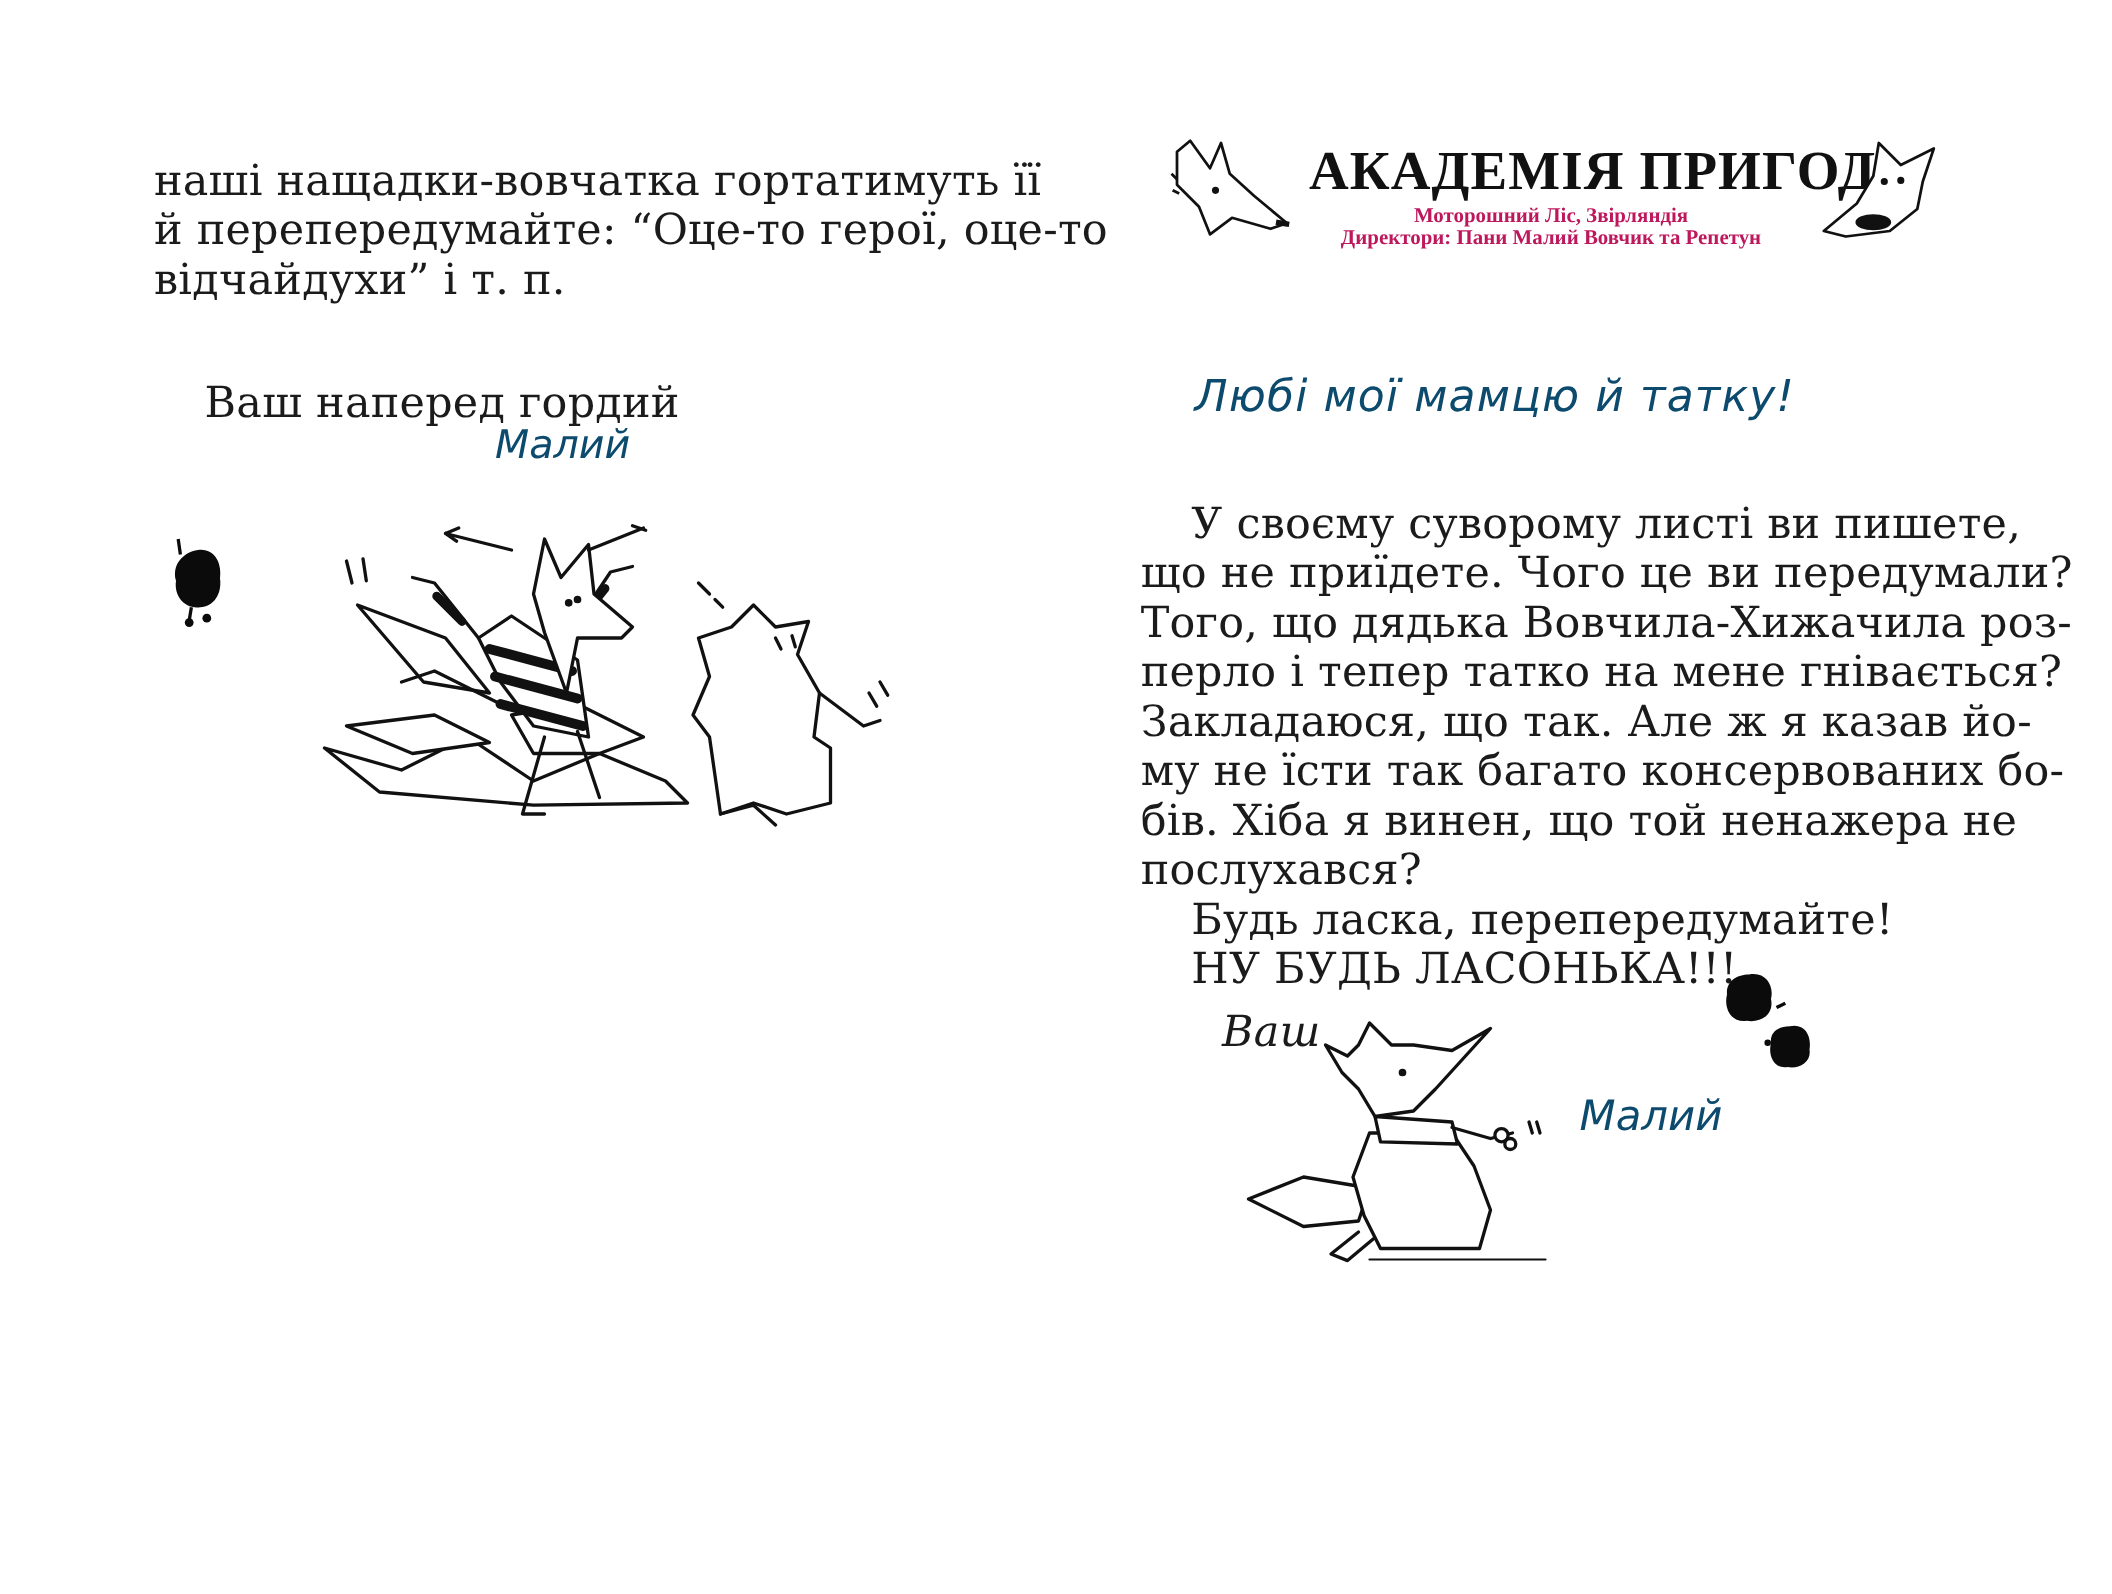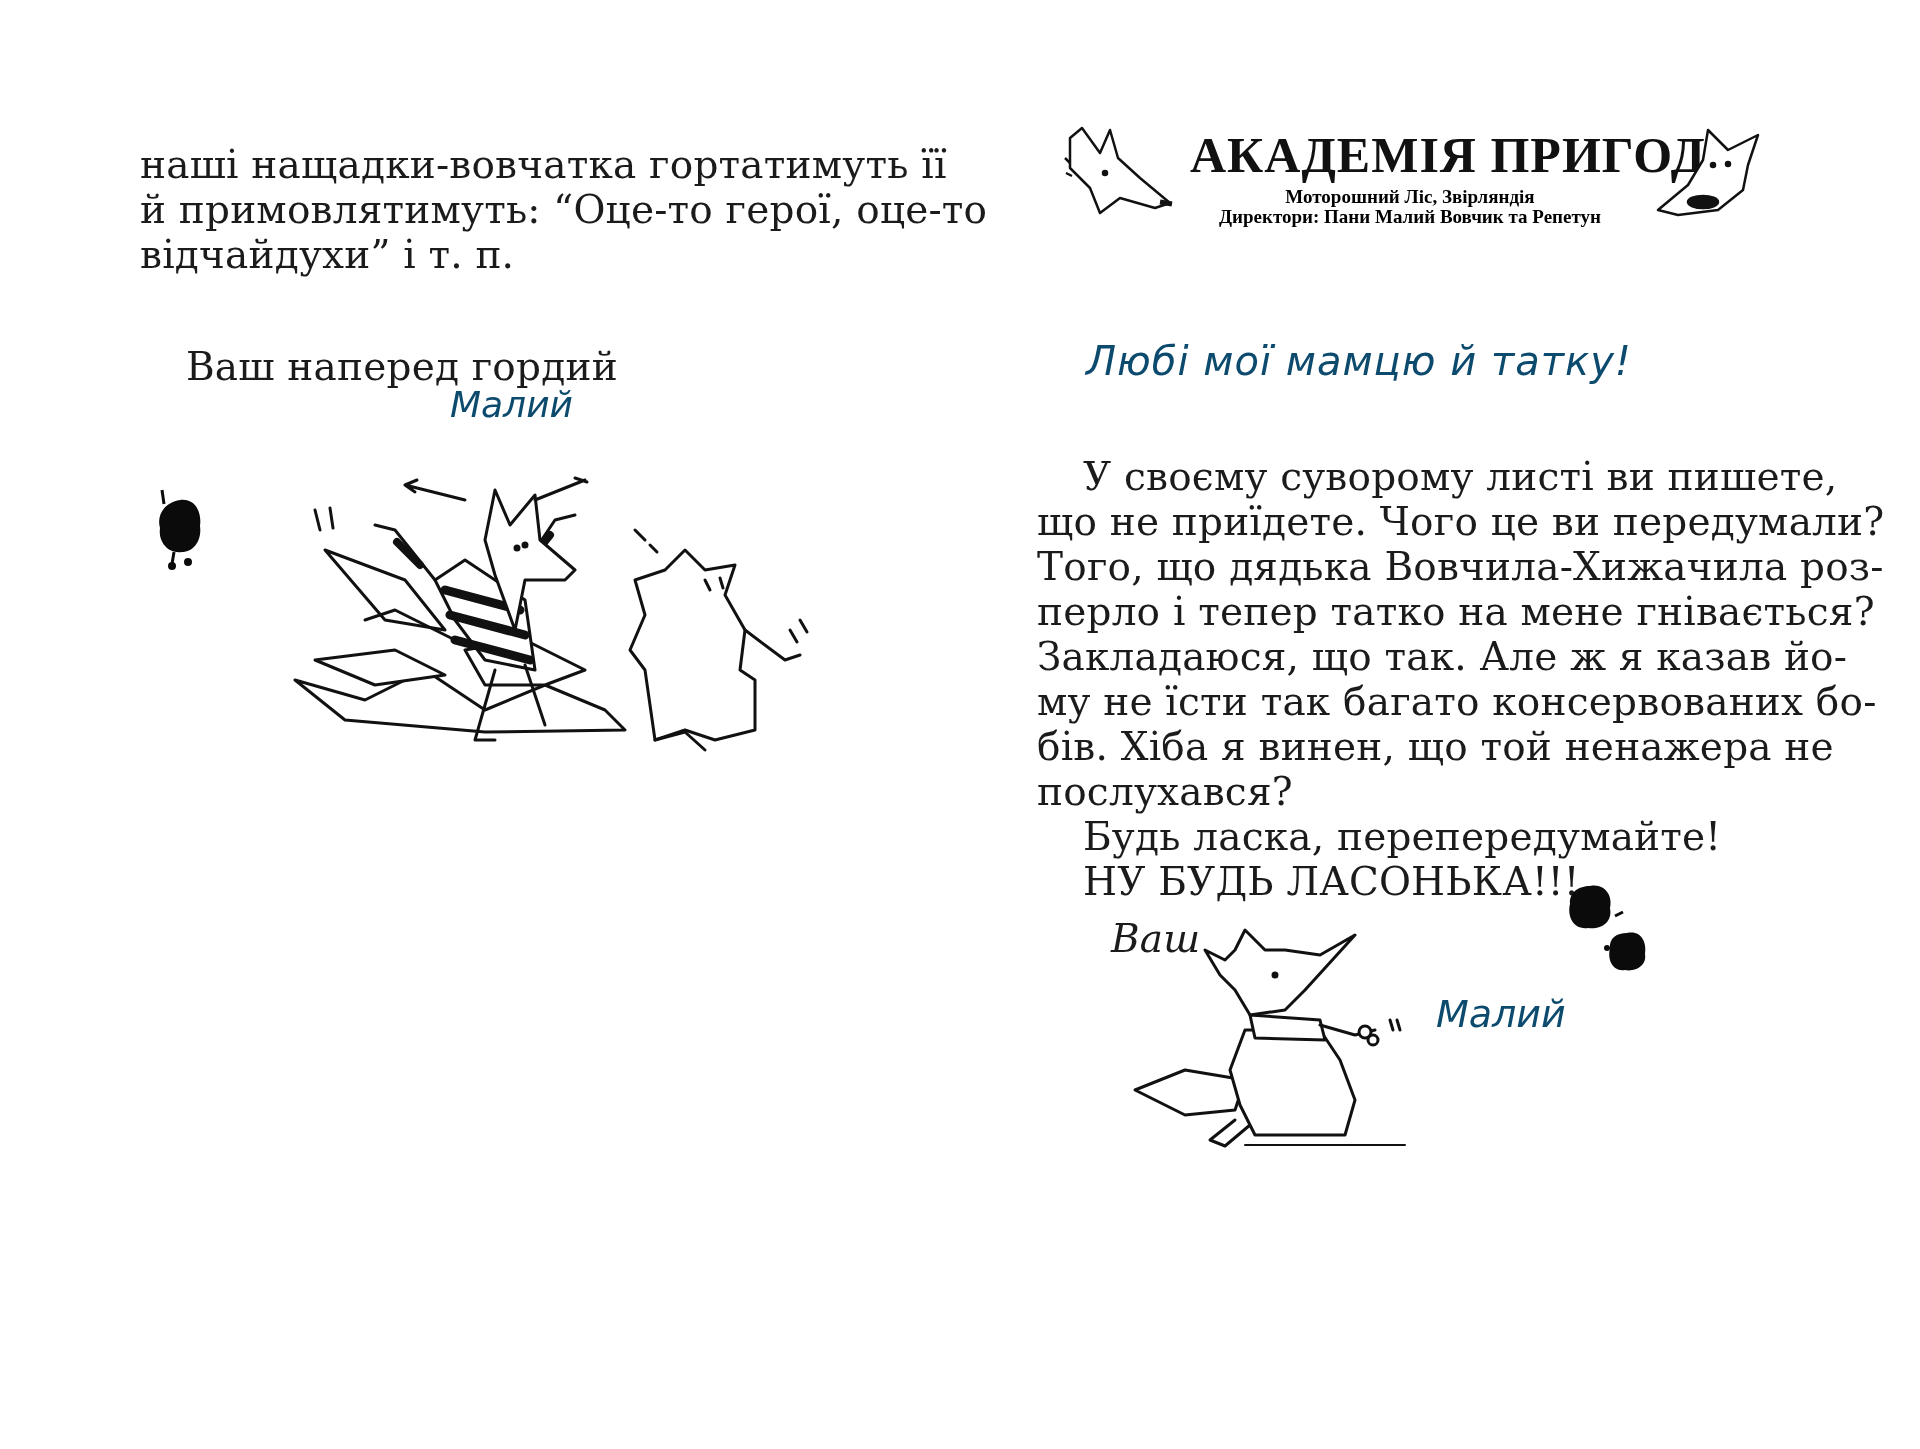--- a/index.html
+++ b/index.html
@@ -4,30 +4,30 @@
 <style>
   html, body { margin:0; padding:0; background:#ffffff; }
   body { width:1920px; height:1449px; position:relative; overflow:hidden; color:#1a1a1a;
          font-family:"DejaVu Serif", "Liberation Serif", serif; }
   .abs { position:absolute; }
   .body-text { font-family:"DejaVu Serif", serif; font-size:39px; line-height:45px; color:#1b1b1b; letter-spacing:0.2px; }
   .just { text-align:justify; text-align-last:justify; white-space:nowrap; display:block; }
   .line { display:block; white-space:nowrap; }
   .hand { font-family:"DejaVu Sans", sans-serif; font-style:italic; font-weight:300; color:#0c4a6e; }
   .hdr-title { font-family:"Liberation Serif", serif; font-weight:bold; font-size:50px; letter-spacing:1px; color:#111; white-space:nowrap; }
-  .hdr-sub { font-family:"Liberation Serif", serif; font-weight:bold; font-size:19px; color:#000000; white-space:nowrap; text-align:center; line-height:22px; }
+  .hdr-sub { font-family:"Liberation Serif", serif; font-weight:bold; font-size:19px; color:#be185d; white-space:nowrap; text-align:center; line-height:22px; }
   svg { overflow:visible; }
 </style>
 </head>
 <body>
 
 <div>
   <div class="abs body-text" style="left:140px; top:142px; width:718px;">
     <span class="just">наші нащадки-вовчатка гортатимуть її</span>
-    <span class="just">й примовлятимуть: “Оце-то герої, оце-то</span>
+    <span class="just">й перепередумайте: “Оце-то герої, оце-то</span>
     <span class="line">відчайдухи” і т. п.</span>
   </div>
 
   <div class="abs body-text" style="left:186px; top:316px;margin-top:28px;">Ваш наперед гордий</div>
 
   <div class="abs hand" style="left:450px; top:384px; font-size:36px;">Малий</div>
 
   <svg class="abs" style="left:150px; top:490px;" width="60" height="90" viewBox="0 0 60 90">
     <path d="M30 10 C45 8 52 22 50 36 C52 50 44 62 32 62 C18 64 8 52 10 38 C6 24 16 12 30 10 Z" fill="#0b0b0b"></path>
     <line x1="12" y1="0" x2="14" y2="14" stroke="#0b0b0b" stroke-width="3"></line>

